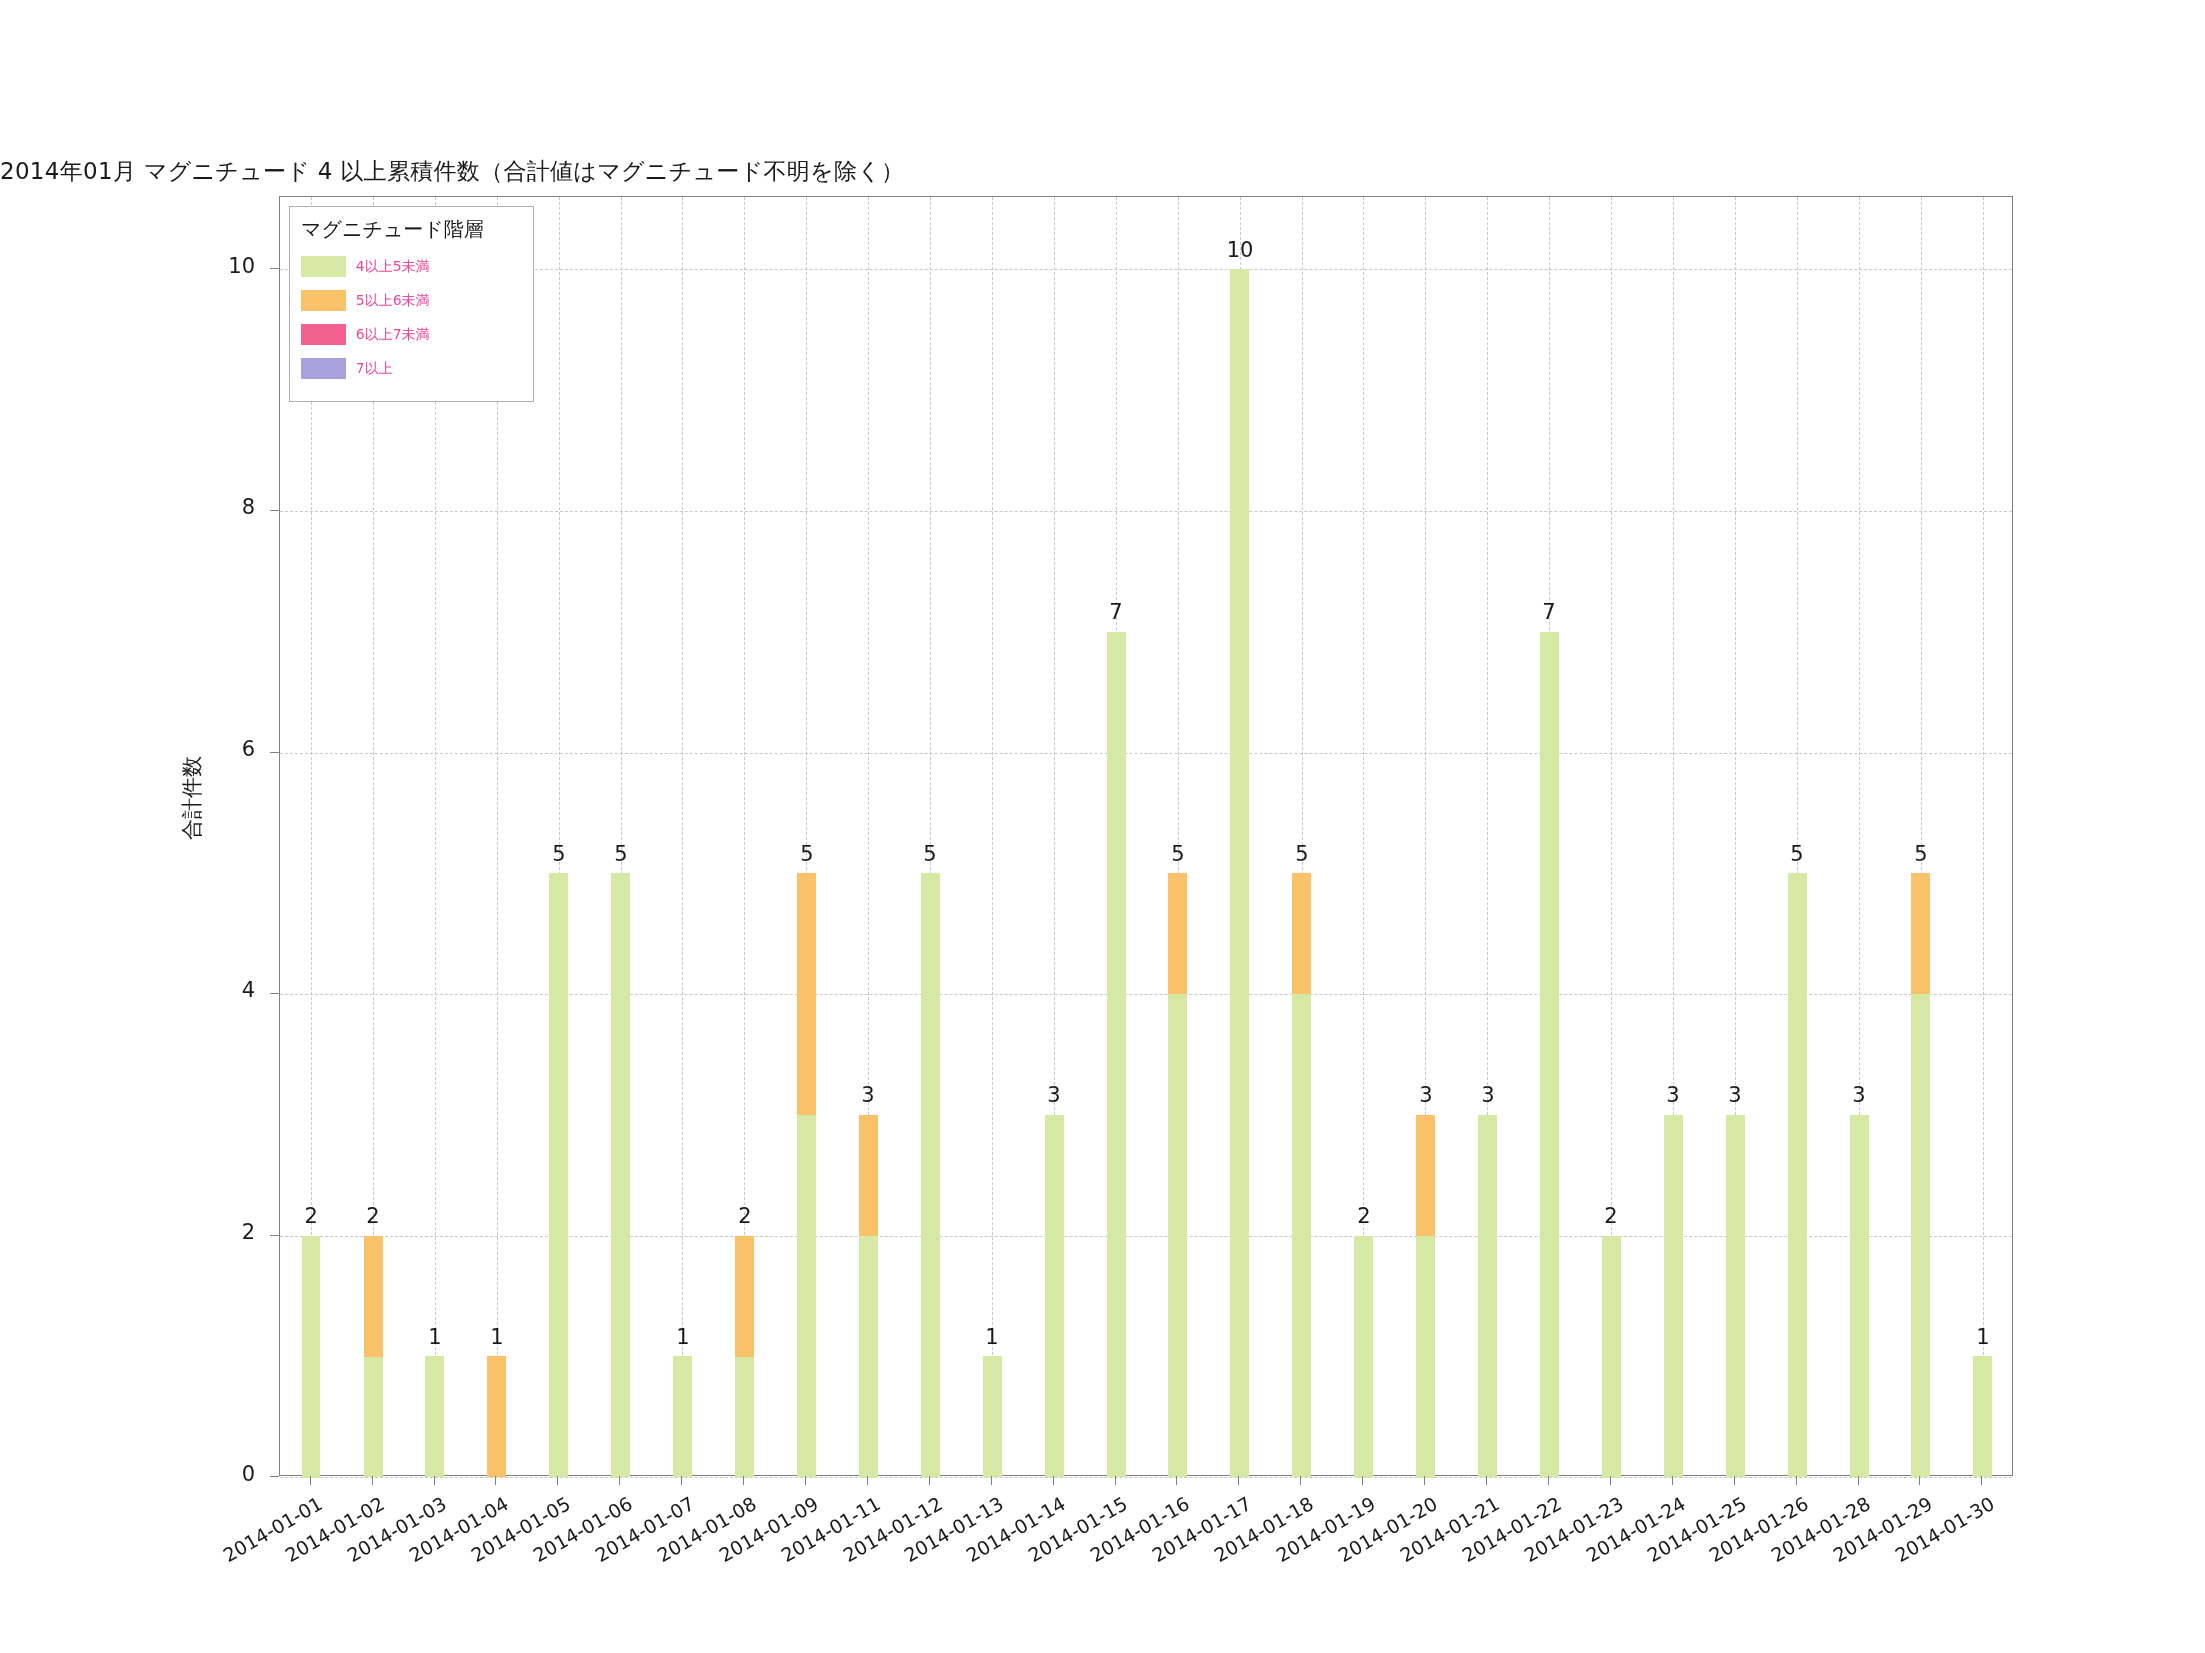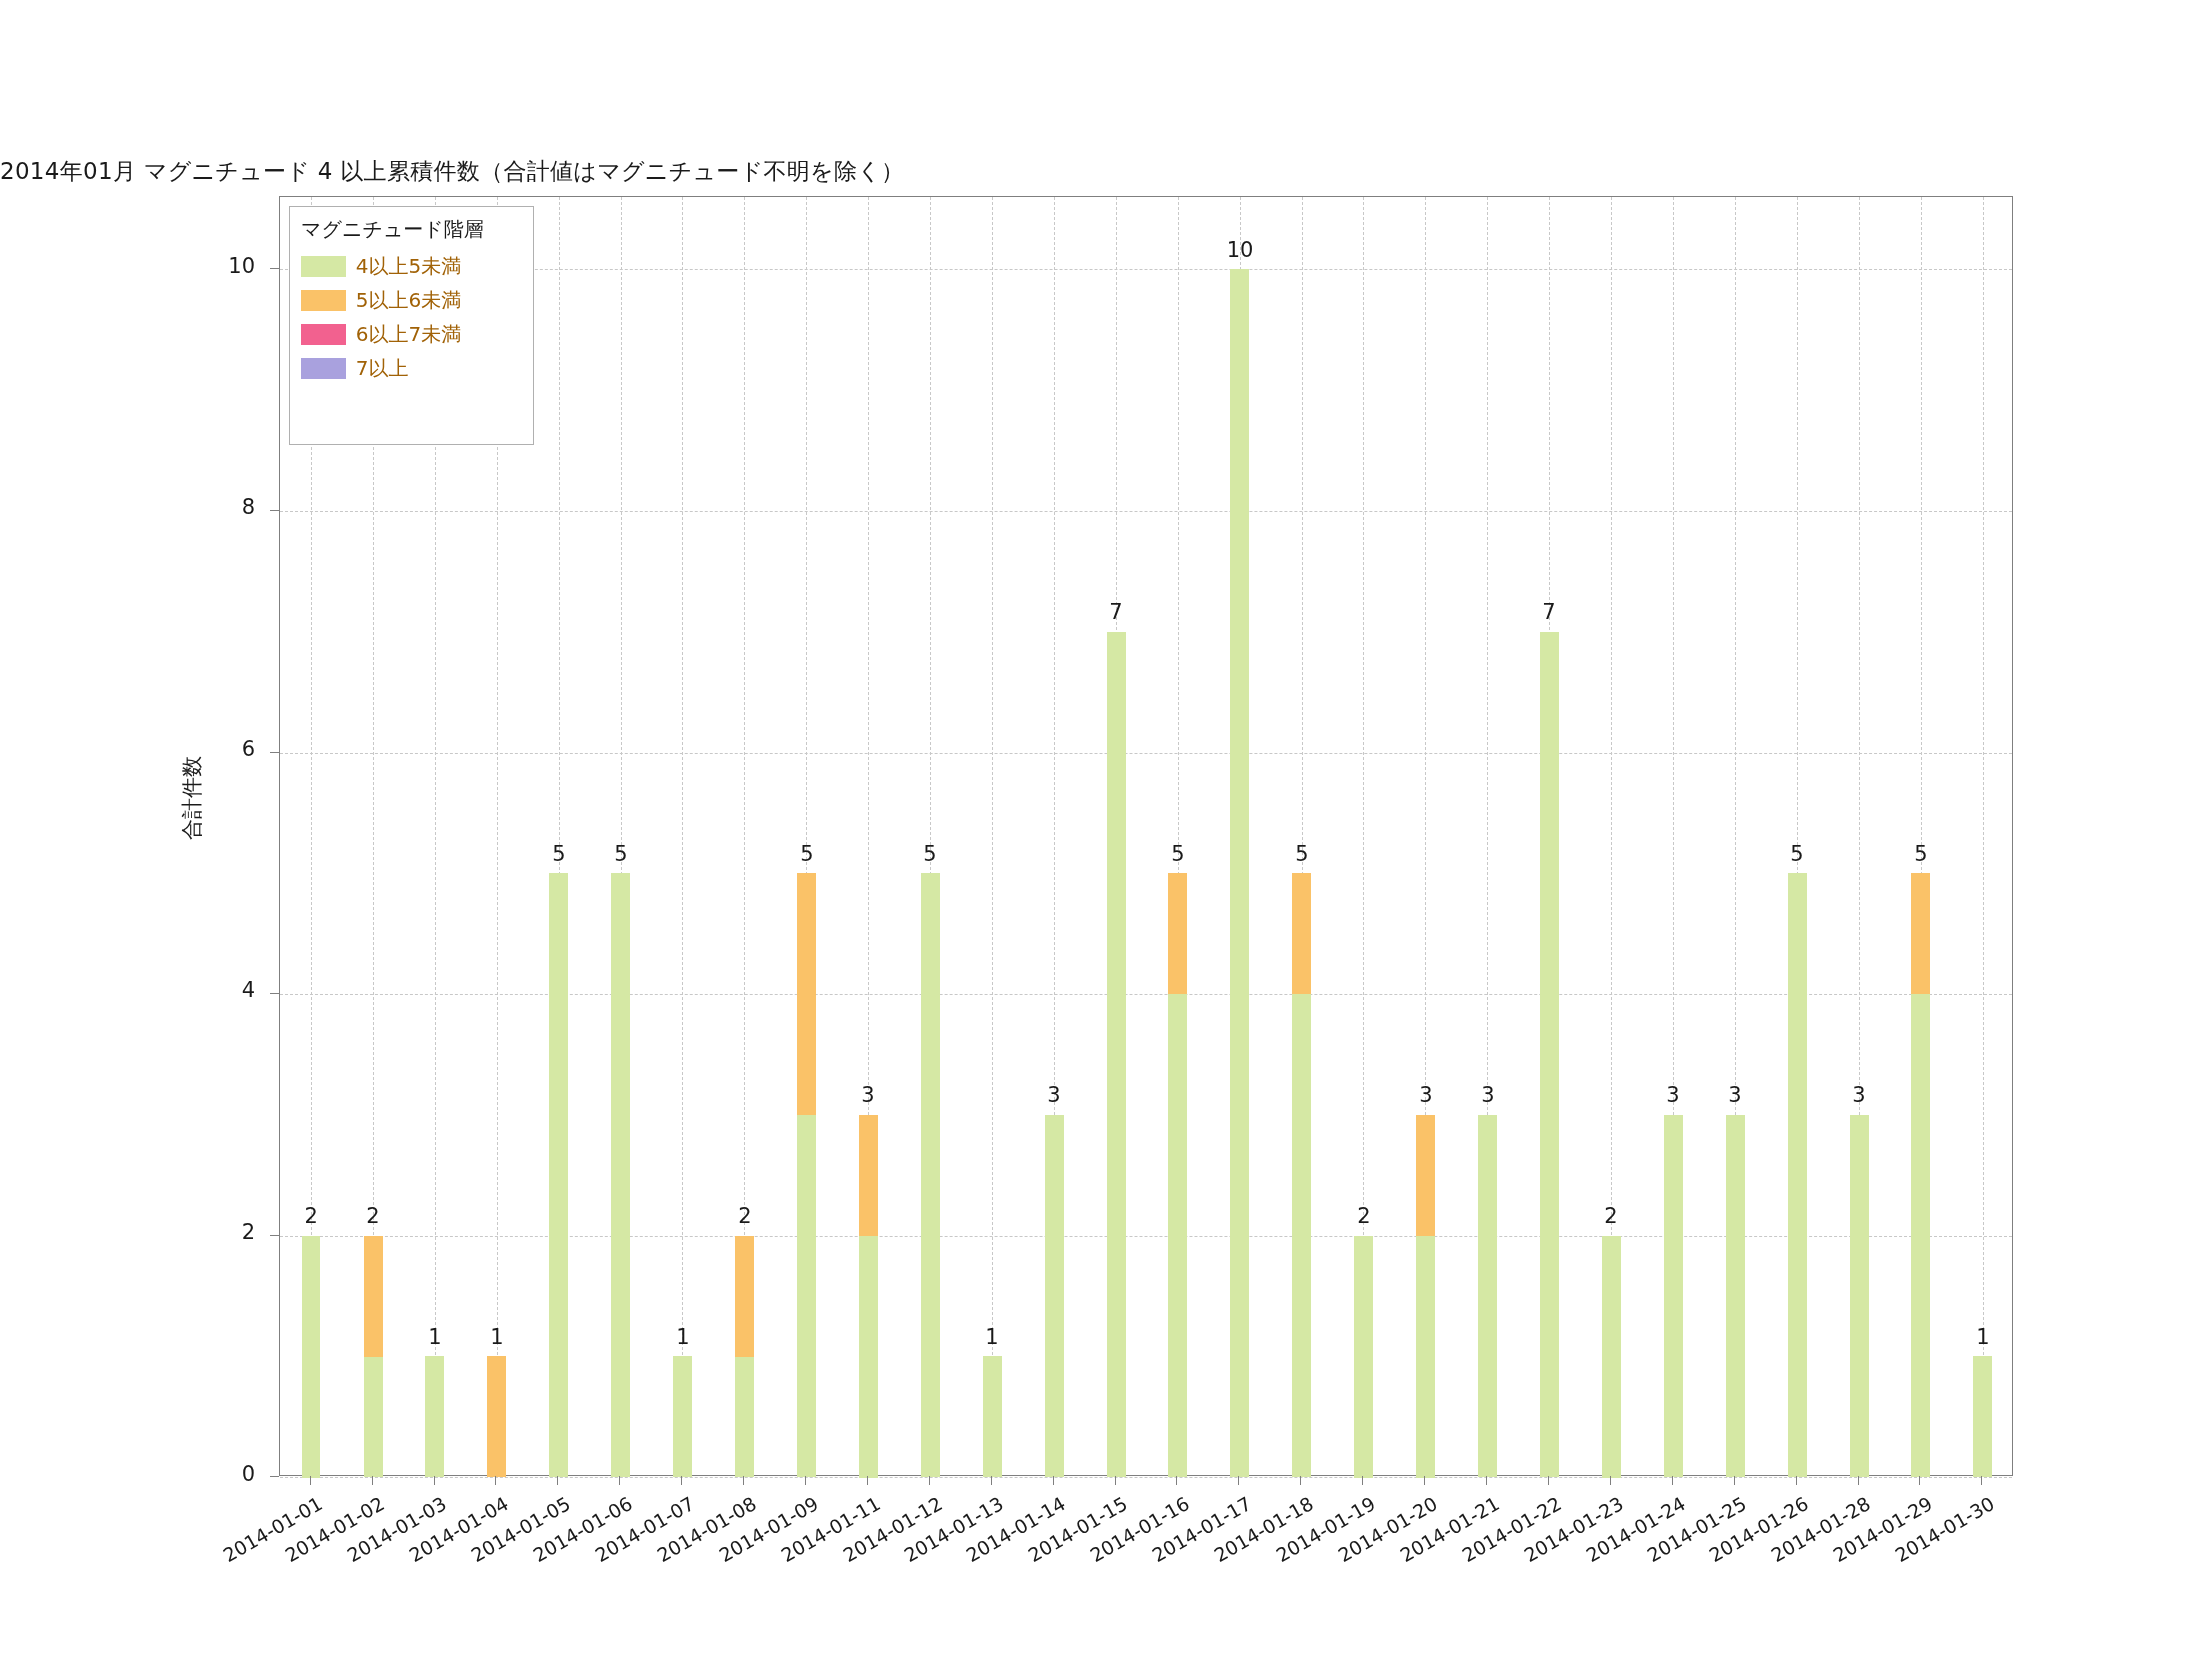--- a/index.html
+++ b/index.html
@@ -122,21 +122,21 @@
     text-align: center;
     white-space: nowrap;
   }
 
   
   .legend {
     position: absolute;
     left: 289px;
     top: 206px;
     width: 245px;
-    height: 239px;
+    height: 196px;
     background: #ffffff;
     border: 1.2px solid #b0b0b0;
     box-sizing: border-box;
     padding: 8.6px 11px;
   }
   .legend-title {
     font-size: 20px;
     color: #1a1a1a;
     margin-bottom: 7.4px;
   }
@@ -145,22 +145,22 @@
     align-items: center;
     height: 34px;
   }
   .legend-swatch {
     width: 45px;
     height: 21px;
     margin-right: 9.8px;
     flex: 0 0 auto;
   }
   .legend-text {
-    font-size: 20px;
-    color: #a16207;
+    font-size: 14px;
+    color: #ec4899;
     white-space: nowrap;
   }
 </style>
 </head>
 <body>
 
 <div class="figure">
 
   <div class="chart-title">2014年01月 マグニチュード 4 以上累積件数（合計値はマグニチュード不明を除く）</div>
 

